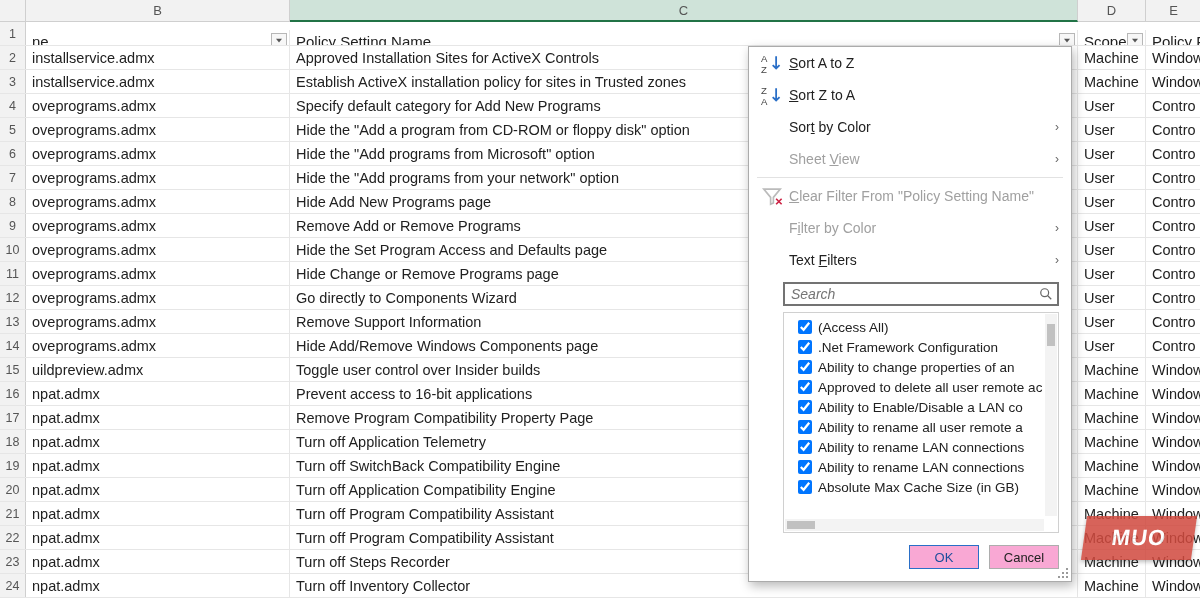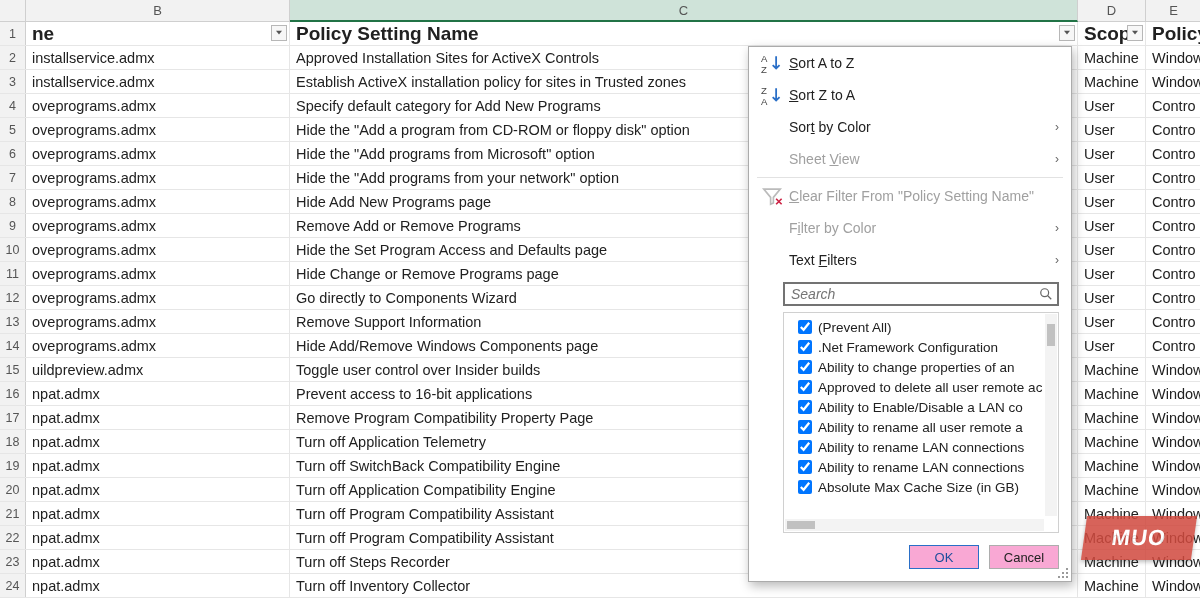--- a/index.html
+++ b/index.html
@@ -63,24 +63,25 @@
     border-right: 1px solid #e6e6e6;
     padding: 0 6px;
     line-height: 24px;
     white-space: nowrap;
     overflow: hidden;
     flex: 0 0 auto;
     font-size: 14.5px;
   }
   .header-cell {
     background: #fff;
-    font-weight: 700;
+    font-weight: 400;
     color: #212121;
-    font-size: 19px;
+    font-size: 15px;
     position: relative;
+    margin-top: 8px;
   }
   .filter-btn {
     position: absolute;
     right: 2px;
     top: 3px;
     width: 16px;
     height: 16px;
     border: 1px solid #b7b7b7;
     background: #f7f7f7;
     display: flex;
@@ -499,21 +500,21 @@
     <span class="mag">
       <svg width="14" height="14" viewBox="0 0 16 16">
           <circle cx="6.5" cy="6.5" r="4.5" fill="none" stroke="#666" stroke-width="1.4"></circle>
           <path d="M10 10 L14 14" stroke="#666" stroke-width="1.4"></path>
         </svg>
     </span>
   </div>
   <div class="check-list" id="check-list">
     <div class="check-item">
         <input type="checkbox" checked="" style="">
-        <span>(Prevent All)</span>
+        <span>(Access All)</span>
       </div>
       <div class="check-item">
         <input type="checkbox" checked="" style="">
         <span>.Net Framework Configuration</span>
       </div>
       <div class="check-item">
         <input type="checkbox" checked="" style="">
         <span>Ability to change properties of an</span>
       </div>
       <div class="check-item">

